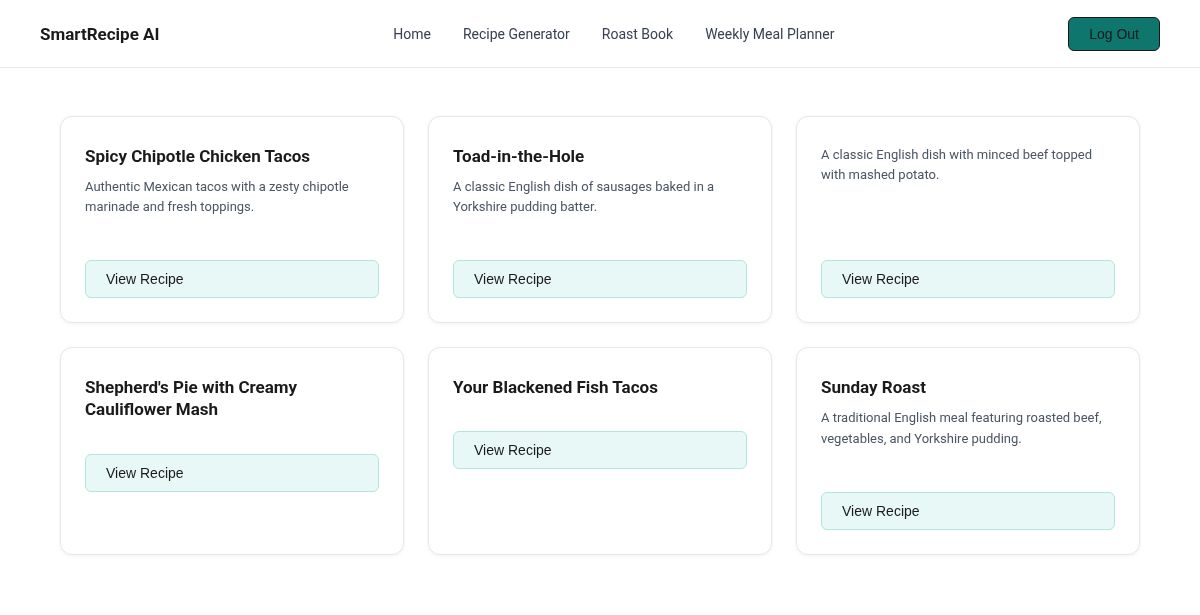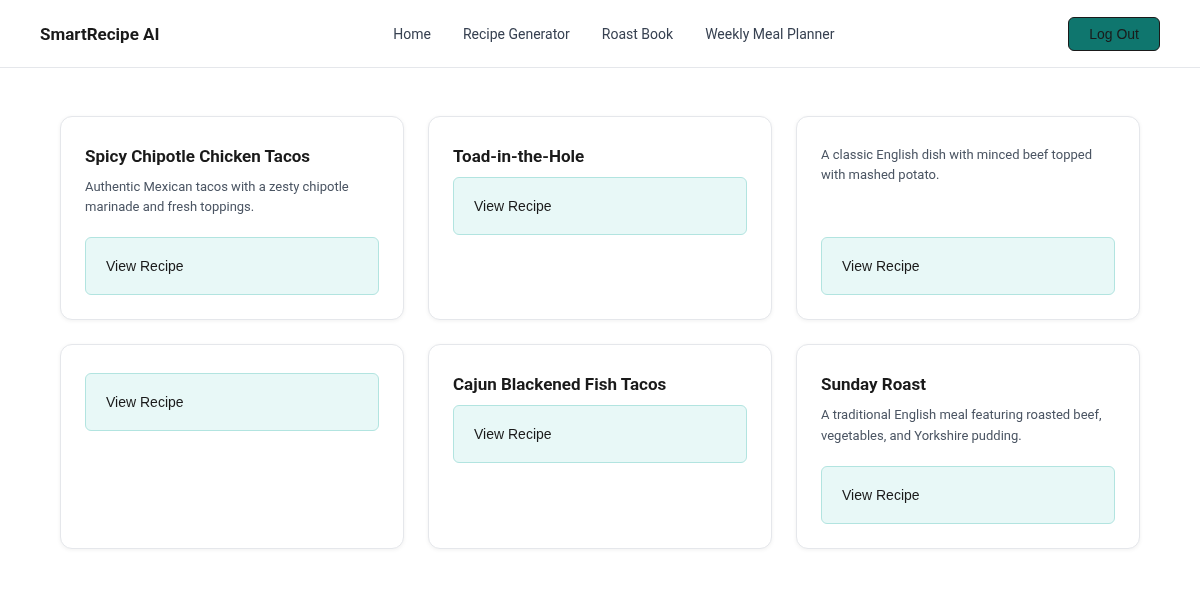--- a/index.html
+++ b/index.html
@@ -92,27 +92,28 @@
       font-size: 13px;
       color: #4b5563;
       line-height: 1.55;
       flex: 1;
       margin-bottom: 20px;
     }
     .view-recipe-btn {
       background: #e8f8f7;
       border: 1px solid #b2e4e0;
       border-radius: 6px;
-      padding: 20px 20px;
+      padding: 10px 20px;
       font-size: 14px;
       font-weight: 500;
       color: #1a1a1a;
       cursor: pointer;
       text-align: left;
       width: 100%;
+      margin-top: 23px;
     }
   </style>
 </head>
 <body>
 
 <header class="header">
   <div class="header-logo">SmartRecipe AI</div>
   <nav class="header-nav">
     <a class="nav-link">Home</a>
     <a class="nav-link">Recipe Generator</a>
@@ -127,34 +128,36 @@
   <div class="recipe-grid">
 
     <div class="recipe-card">
       <div class="recipe-name">Spicy Chipotle Chicken Tacos</div>
       <div class="recipe-desc">Authentic Mexican tacos with a zesty chipotle marinade and fresh toppings.</div>
       <button class="view-recipe-btn">View Recipe</button>
     </div>
 
     <div class="recipe-card">
       <div class="recipe-name">Toad-in-the-Hole</div>
+      <div class="recipe-desc">A classic English dish of sausages baked in a Yorkshire pudding batter.</div>
       <button class="view-recipe-btn">View Recipe</button>
     </div>
 
     <div class="recipe-card">
       <div class="recipe-desc">A classic English dish with minced beef topped with mashed potato.</div>
       <button class="view-recipe-btn">View Recipe</button>
     </div>
 
     <div class="recipe-card">
+      <div class="recipe-name">Shepherd's Pie with Creamy Cauliflower Mash</div>
       <button class="view-recipe-btn">View Recipe</button>
     </div>
 
     <div class="recipe-card">
-      <div class="recipe-name">Cajun Blackened Fish Tacos</div>
+      <div class="recipe-name">Your Blackened Fish Tacos</div>
       <button class="view-recipe-btn">View Recipe</button>
     </div>
 
     <div class="recipe-card">
       <div class="recipe-name">Sunday Roast</div>
       <div class="recipe-desc">A traditional English meal featuring roasted beef, vegetables, and Yorkshire pudding.</div>
       <button class="view-recipe-btn">View Recipe</button>
     </div>
 
   </div>

